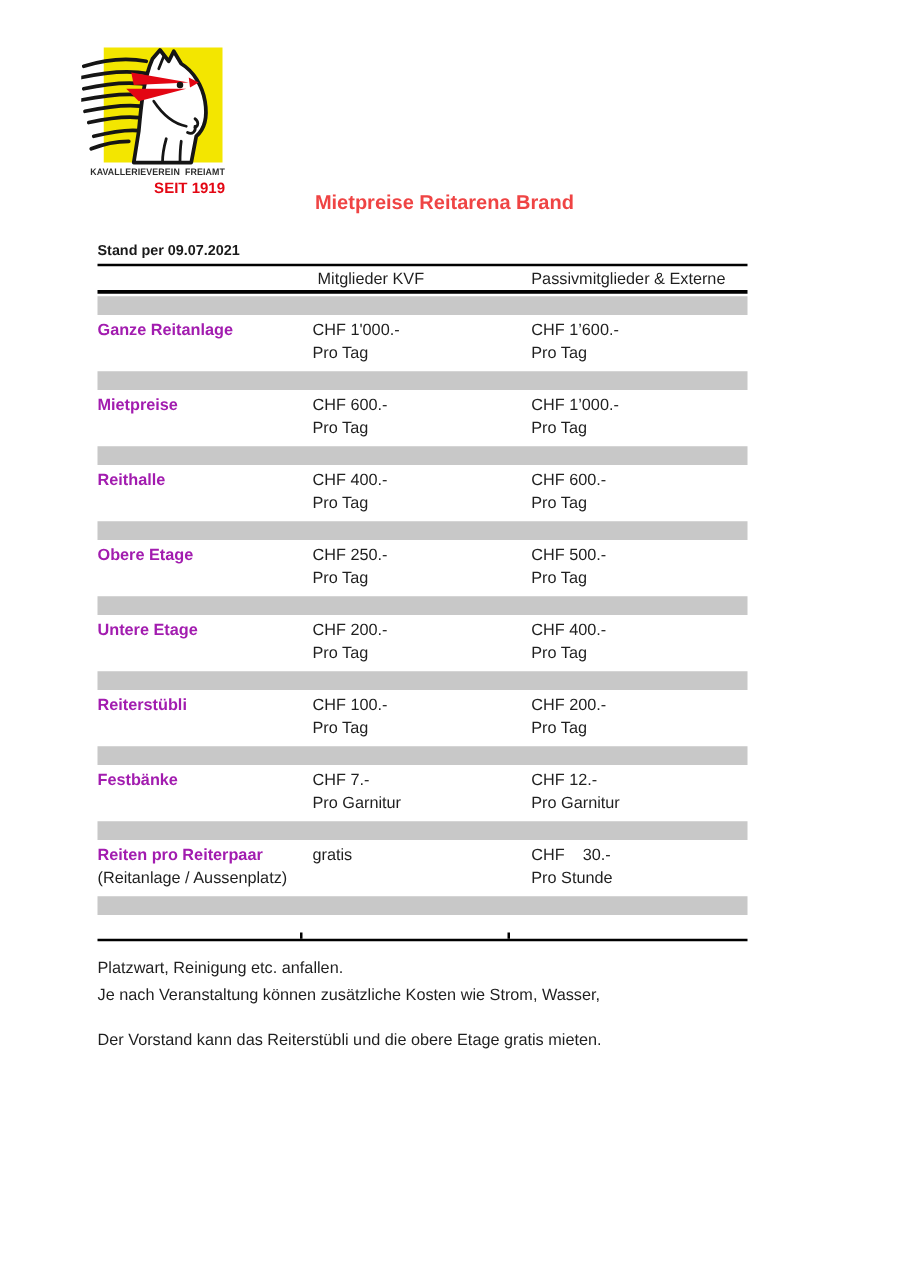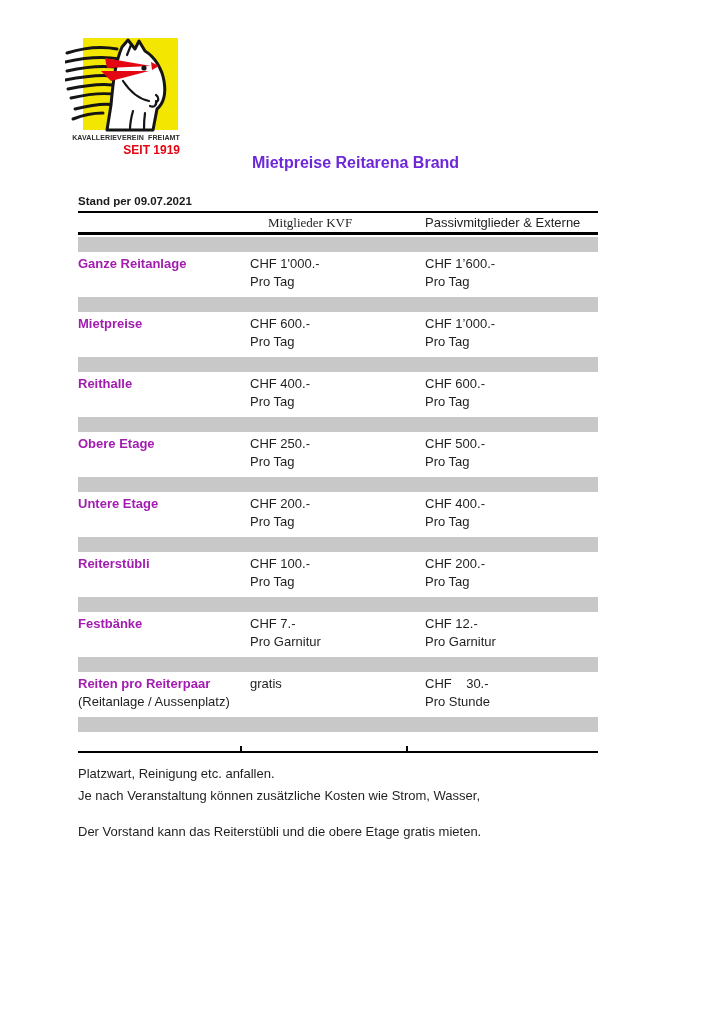--- a/index.html
+++ b/index.html
@@ -14,32 +14,32 @@
     font-size:7.5px;font-weight:700;letter-spacing:.1px;color:#2d2d2d;
     white-space:pre;transform:scaleX(.94);transform-origin:right;
   }
   .logo-since{
     position:absolute;left:0;top:110px;width:115px;text-align:right;
     font-size:12px;font-weight:700;color:#e30613;
   }
   
   .doc-title{
     position:absolute;left:78px;top:154px;width:555px;text-align:center;
-    font-size:16px;font-weight:700;color:#6d28d9;
+    font-size:16px;font-weight:700;color:#ef4444;
   }
   .date-line{position:absolute;left:78px;top:195px;font-size:11.5px;font-weight:700;color:#1a1a1a;}
   
   .rule{position:absolute;left:78px;width:520px;background:#000;}
   .rule-top{top:211px;height:2px;}
   .rule-header{top:232px;height:3px;}
   .rule-bottom{top:751px;height:2px;}
   .tick{position:absolute;top:-5px;width:2px;height:5px;background:#000;}
   
   .hdr-row{position:absolute;left:78px;top:215px;width:520px;height:17px;font-size:13px;}
-  .col2{position:absolute;left:190px;top:0;font-family:Liberation Serif, serif;}
+  .col2{position:absolute;left:176px;top:0;}
   .col3{position:absolute;left:347px;top:0;}
   .tbl{position:absolute;left:78px;top:237px;width:520px;}
   .band{height:15px;background:#c8c8c8;}
   .row{position:relative;height:45px;font-size:13px;}
   .cell{position:absolute;top:3px;line-height:18px;}
   .cell.c1{left:0;width:170px;}
   .cell.c2{left:172px;width:173px;}
   .cell.c3{left:347px;width:173px;}
   .lbl{font-weight:700;color:#a21caf;}
   .sub{font-weight:400;}

